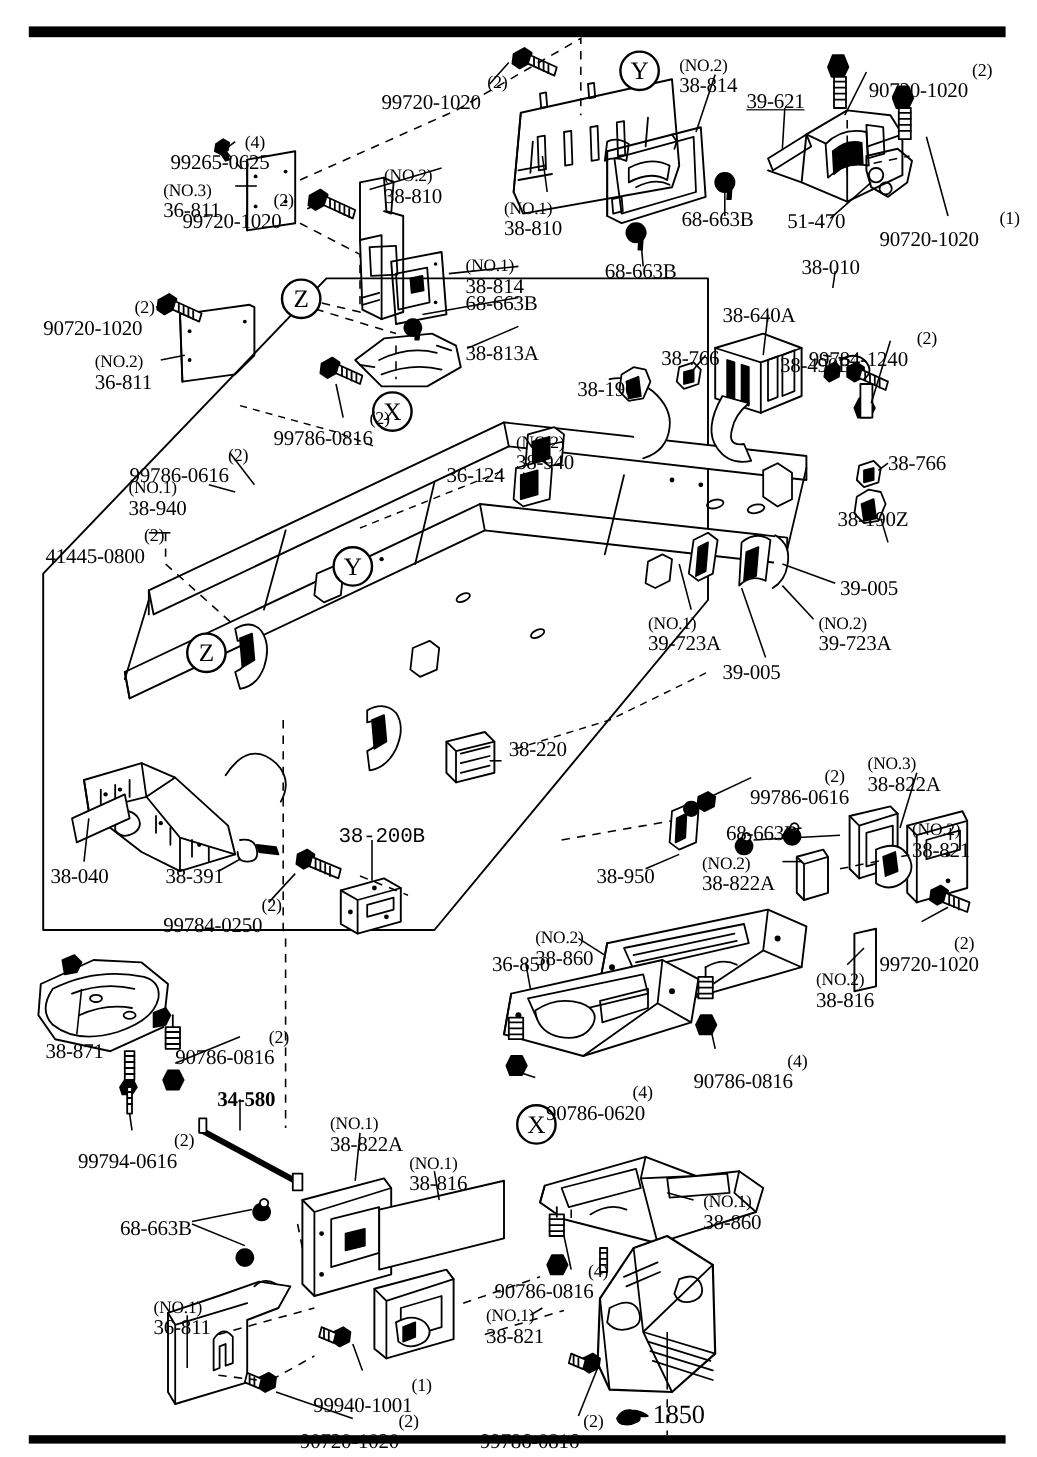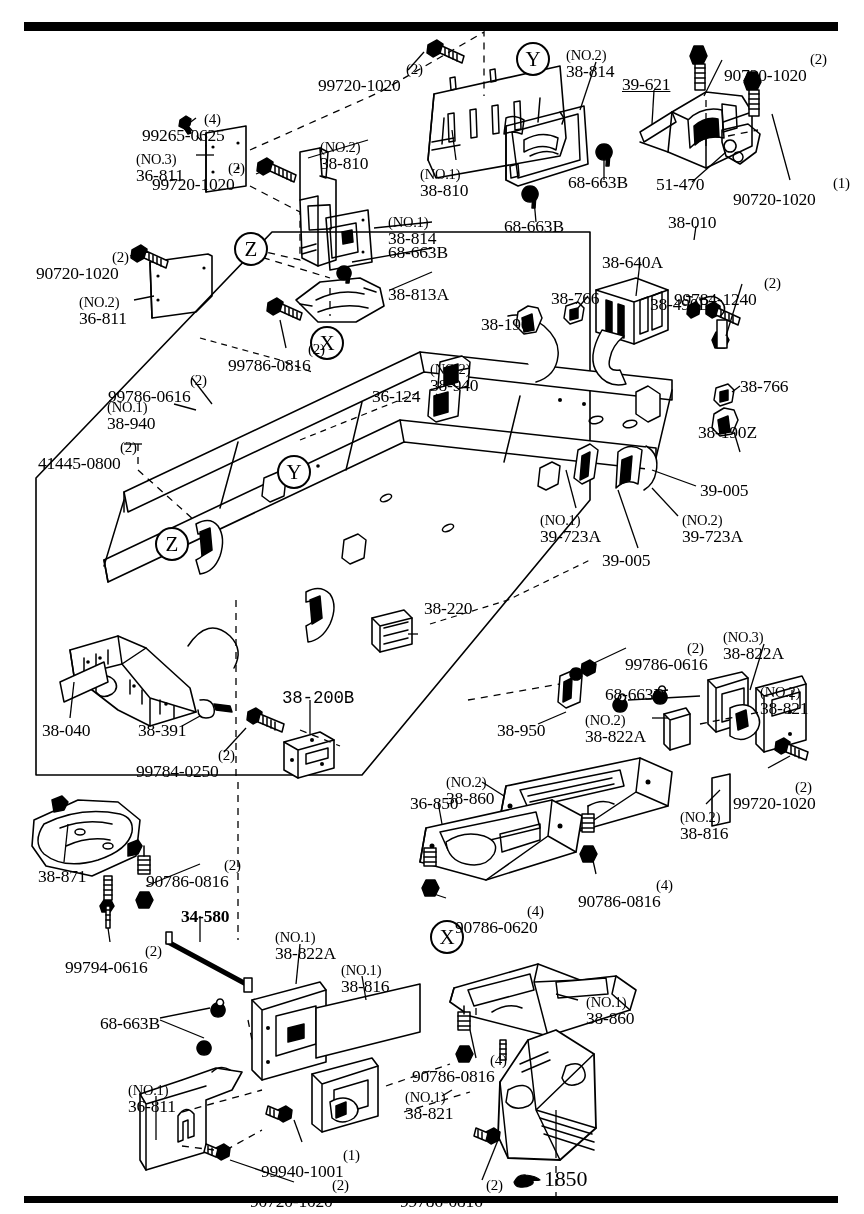--- a/index.html
+++ b/index.html
@@ -625,21 +625,21 @@
       <div class="lbl" style="left: 372px; top: 388px;"><span>36-124</span></div>
       <div class="lbl" style="left: 740px; top: 378px;"><span>38-766</span></div>
       <div class="lbl" style="left: 698px; top: 424px;"><span>38-190Z</span></div>
       <div class="lbl" style="left: 700px; top: 482px;"><span>39-005</span></div>
       <div class="lbl" style="left: 540px; top: 513px;"><span class="sub">(NO.1)</span><span>39-723A</span></div>
       <div class="lbl" style="left: 682px; top: 513px;"><span class="sub">(NO.2)</span><span>39-723A</span></div>
       <div class="lbl" style="left: 602px; top: 552px;"><span>39-005</span></div>
       <div class="lbl" style="left: 108px; top: 373px;"><span class="qty" style="text-align: left; padding-left: 82px;">(2)</span><span>99786-0616</span></div>
       <div class="lbl" style="left: 107px; top: 400px;"><span class="sub">(NO.1)</span><span>38-940</span></div>
       <div class="lbl" style="left: 38px; top: 440px;"><span class="qty" style="text-align: left; padding-left: 82px;">(2)</span><span>41445-0800</span></div>
-      <div class="lbl" style="left: 424px; top: 600px; text-align: right;"><span>38-220</span></div>
+      <div class="lbl" style="left: 424px; top: 616px; text-align: right;"><span>38-220</span></div>
       <div class="lbl" style="left: 42px; top: 722px;"><span>38-040</span></div>
       <div class="lbl" style="left: 138px; top: 722px;"><span>38-391</span></div>
       <div class="lbl" style="left: 136px; top: 748px;"><span class="qty" style="text-align: left; padding-left: 82px;">(2)</span><span>99784-0250</span></div>
       <div class="lbl" style="left: 282px; top: 690px; font-family: Liberation Mono, monospace;"><span>38-200B</span></div>
       <div class="lbl" style="left: 625px; top: 641px;"><span class="qty" style="text-align: left; padding-left: 62px;">(2)</span><span>99786-0616</span></div>
       <div class="lbl" style="left: 723px; top: 630px;"><span class="sub">(NO.3)</span><span>38-822A</span></div>
       <div class="lbl" style="left: 605px; top: 686px;"><span>68-663B</span></div>
       <div class="lbl" style="left: 760px; top: 685px;"><span class="sub">(NO.2)</span><span>38-821</span></div>
       <div class="lbl" style="left: 497px; top: 722px;"><span>38-950</span></div>
       <div class="lbl" style="left: 585px; top: 713px;"><span class="sub">(NO.2)</span><span>38-822A</span></div>

